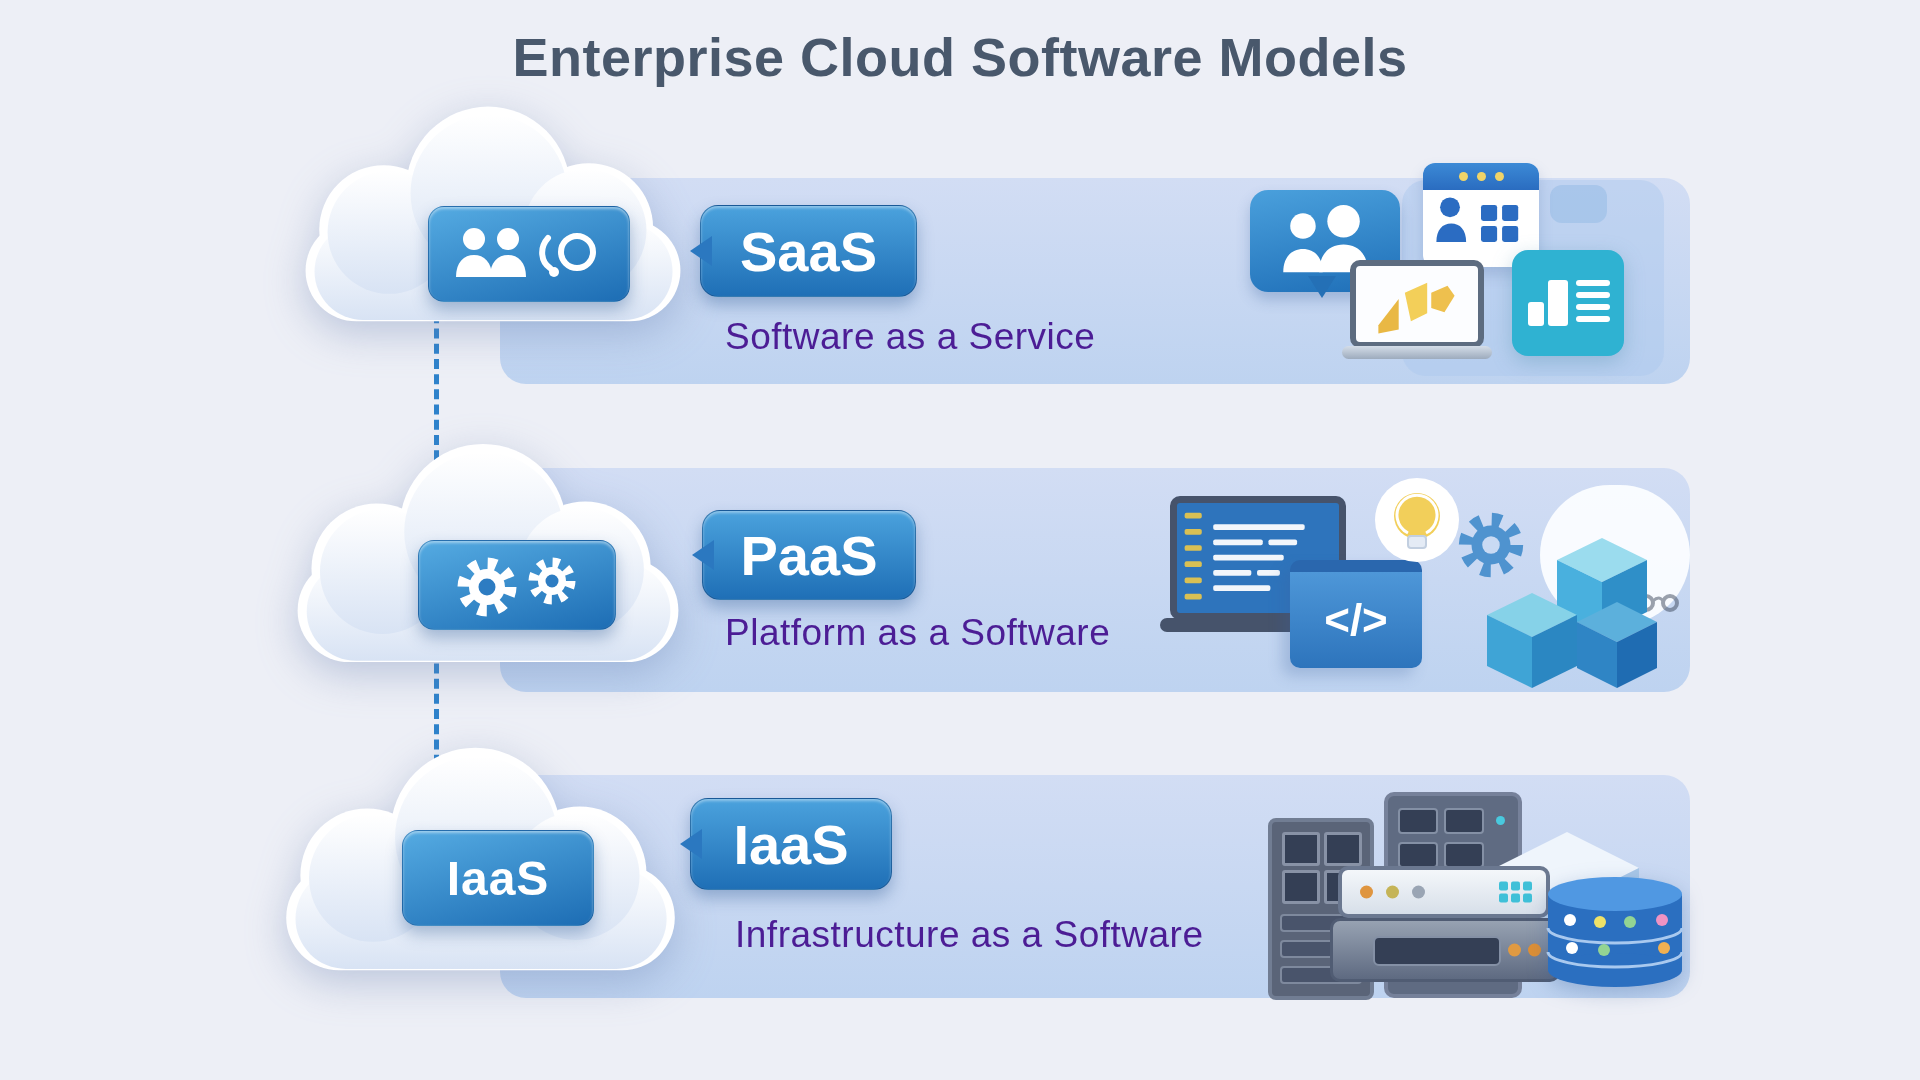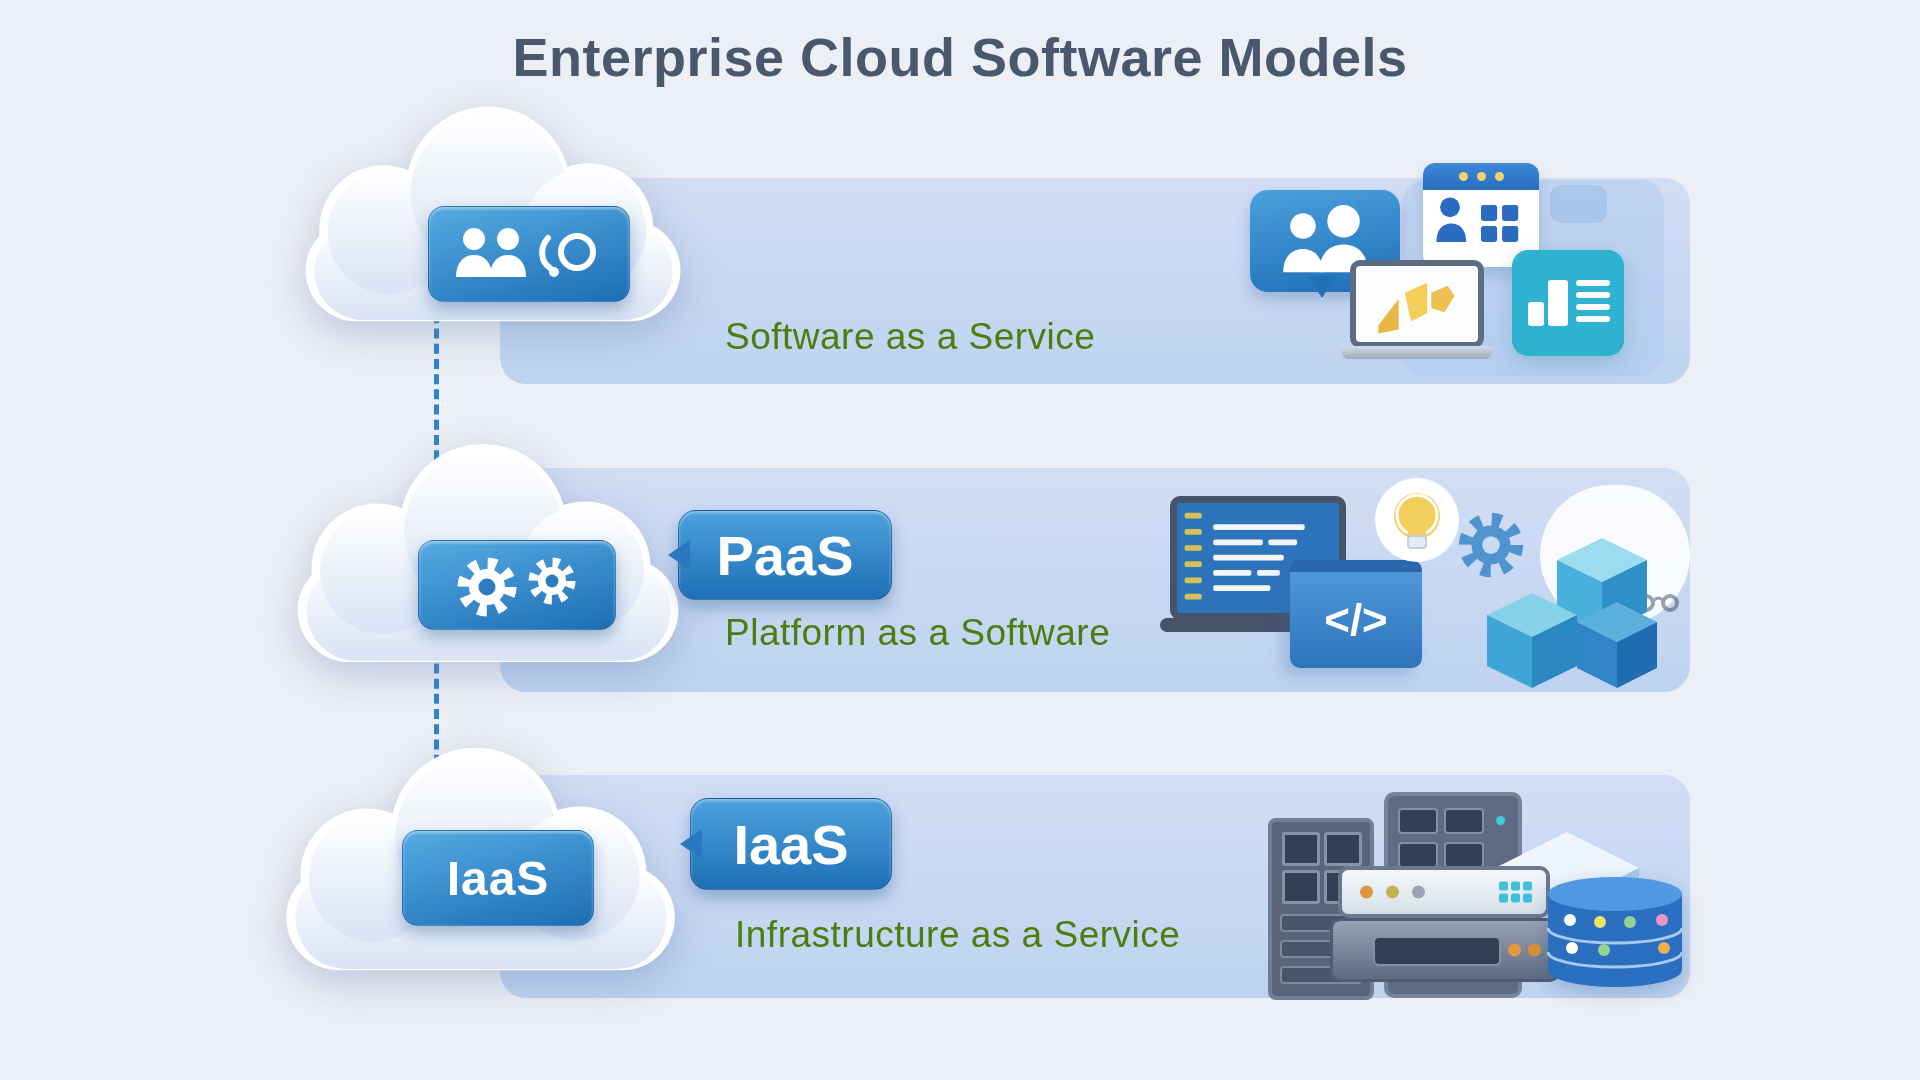--- a/index.html
+++ b/index.html
@@ -24,21 +24,21 @@
   .badge-text span{font-size:48px;font-weight:bold;color:#fff;letter-spacing:1px;}
 
   .bubble{position:absolute;z-index:3;background:linear-gradient(180deg,#4ba2dd,#1f6fb6);
           border-radius:18px;display:flex;align-items:center;justify-content:center;
           color:#fff;font-weight:bold;font-size:56px;
           box-shadow:0 8px 16px rgba(35,80,140,.35), inset 0 2px 3px rgba(255,255,255,.4);
           border:1px solid rgba(15,50,95,.35);}
   .bubble::before{content:"";position:absolute;left:-26px;top:50%;transform:translateY(-50%);
           border:15px solid transparent;border-right:22px solid #2b78c0;}
 
-  .fullname{position:absolute;z-index:3;font-size:37px;color:#4d7c0f;letter-spacing:.5px;}
+  .fullname{position:absolute;z-index:3;font-size:37px;color:#4c1d95;letter-spacing:.5px;}
 
   .fade-rect{position:absolute;z-index:1;background:rgba(171,200,238,.45);border-radius:24px;}
   .fade-pill{position:absolute;z-index:1;background:rgba(150,188,230,.55);border-radius:12px;}
 
   
   .crm-bubble{position:absolute;z-index:3;width:128px;height:84px;background:#fbfcfe;border-radius:16px;
               display:flex;align-items:center;justify-content:center;
               box-shadow:0 8px 14px rgba(90,120,170,.25);}
   .crm-bubble::after{content:"";position:absolute;bottom:-18px;left:26px;
               border:13px solid transparent;border-top:20px solid #fbfcfe;}
@@ -154,20 +154,23 @@
         <path d="M12 63 c0-15 8-22 18-22 c10 0 18 7 18 22 z"></path>
         <circle cx="64" cy="25" r="11"></circle>
         <path d="M46 63 c0-15 8-22 18-22 c10 0 18 7 18 22 z"></path>
         <circle cx="110" cy="58" r="5"></circle>
       </g>
       <circle cx="133" cy="38" r="16" fill="none" stroke="#fff" stroke-width="6"></circle>
       <path d="M104 24 c-9 10 -7 24 2 30" fill="none" stroke="#fff" stroke-width="6" stroke-linecap="round"></path>
     </svg>
   </div>
 
+  <div class="bubble" style="left:700px;top:205px;width:215px;height:90px">
+    <span>SaaS</span>
+  </div>
   <div class="fullname" style="left:725px;top:316px">Software as a Service</div>
 
   <div class="fade-rect" style="left:1402px;top:180px;width:262px;height:196px"></div>
   <div class="fade-pill" style="left:1550px;top:185px;width:57px;height:38px"></div>
 
 
   <div class="team-bubble" style="left:1250px;top:190px">
     <svg viewBox="0 0 100 70" width="116" height="82">
       <g fill="#fff">
         <circle cx="31" cy="22" r="11"></circle>
@@ -236,21 +239,21 @@
         <circle cx="55" cy="42" r="8.5" fill="#2d7cc2"></circle>
       </g>
       <g>
         <circle cx="120" cy="36" r="18" fill="none" stroke="#fff" stroke-width="11" stroke-dasharray="6.6 7.54"></circle>
         <circle cx="120" cy="36" r="14" fill="#fff"></circle>
         <circle cx="120" cy="36" r="6.5" fill="#2d7cc2"></circle>
       </g>
     </svg>
   </div>
 
-  <div class="bubble" style="left:678px;top:510px;width:212px;height:88px">
+  <div class="bubble" style="left:702px;top:510px;width:212px;height:88px">
     <span>PaaS</span>
   </div>
   <div class="fullname" style="left:725px;top:612px">Platform as a Software</div>
 
   <div class="white-blob" style="left:1540px;top:485px;width:150px;height:140px"></div>
 
   <div class="laptop2" style="left:1160px;top:496px">
     <div class="laptop2-screen">
       <svg viewBox="0 0 170 115" width="100%" height="100%">
         <g fill="#d9c054">
@@ -331,21 +334,21 @@
     </svg>
   </div>
 
   <div class="badge badge-text" style="left:402px;top:830px;width:190px;height:94px">
     <span>IaaS</span>
   </div>
 
   <div class="bubble" style="left:690px;top:798px;width:200px;height:90px">
     <span>IaaS</span>
   </div>
-  <div class="fullname" style="left:735px;top:914px">Infrastructure as a Service</div>
+  <div class="fullname" style="left:735px;top:914px">Infrastructure as a Software</div>
 
   <div class="rack-a" style="left:1268px;top:818px">
     <div class="rack-a-cell" style="left:10px;top:10px"></div>
     <div class="rack-a-cell" style="left:52px;top:10px"></div>
     <div class="rack-a-cell" style="left:10px;top:48px"></div>
     <div class="rack-a-cell" style="left:52px;top:48px"></div>
     <div class="rack-a-slat" style="top:92px"></div>
     <div class="rack-a-slat" style="top:118px"></div>
     <div class="rack-a-slat" style="top:144px"></div>
   </div>

